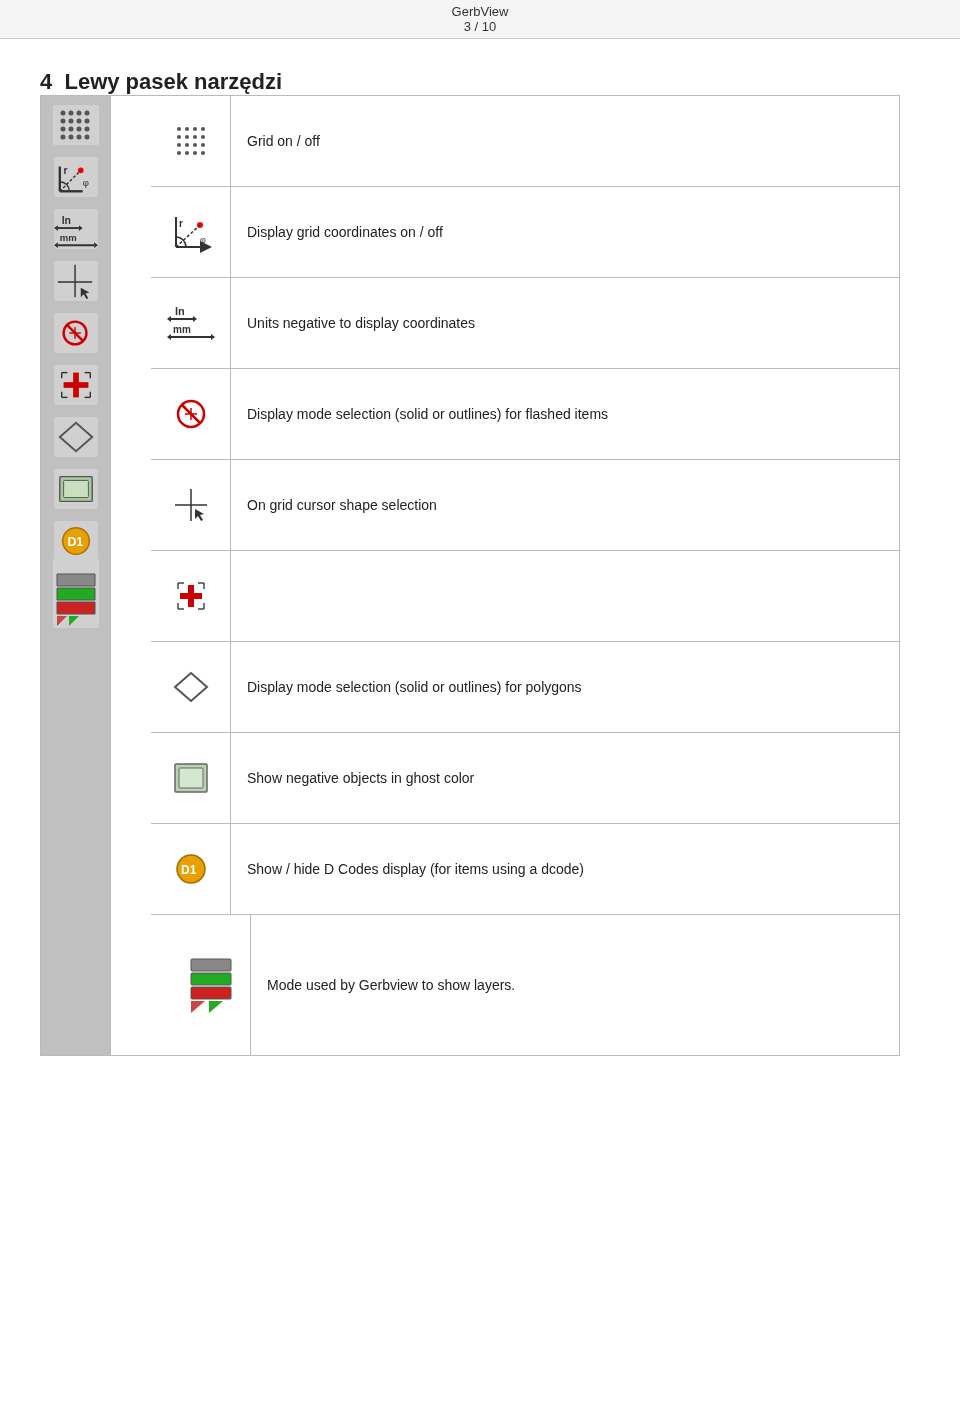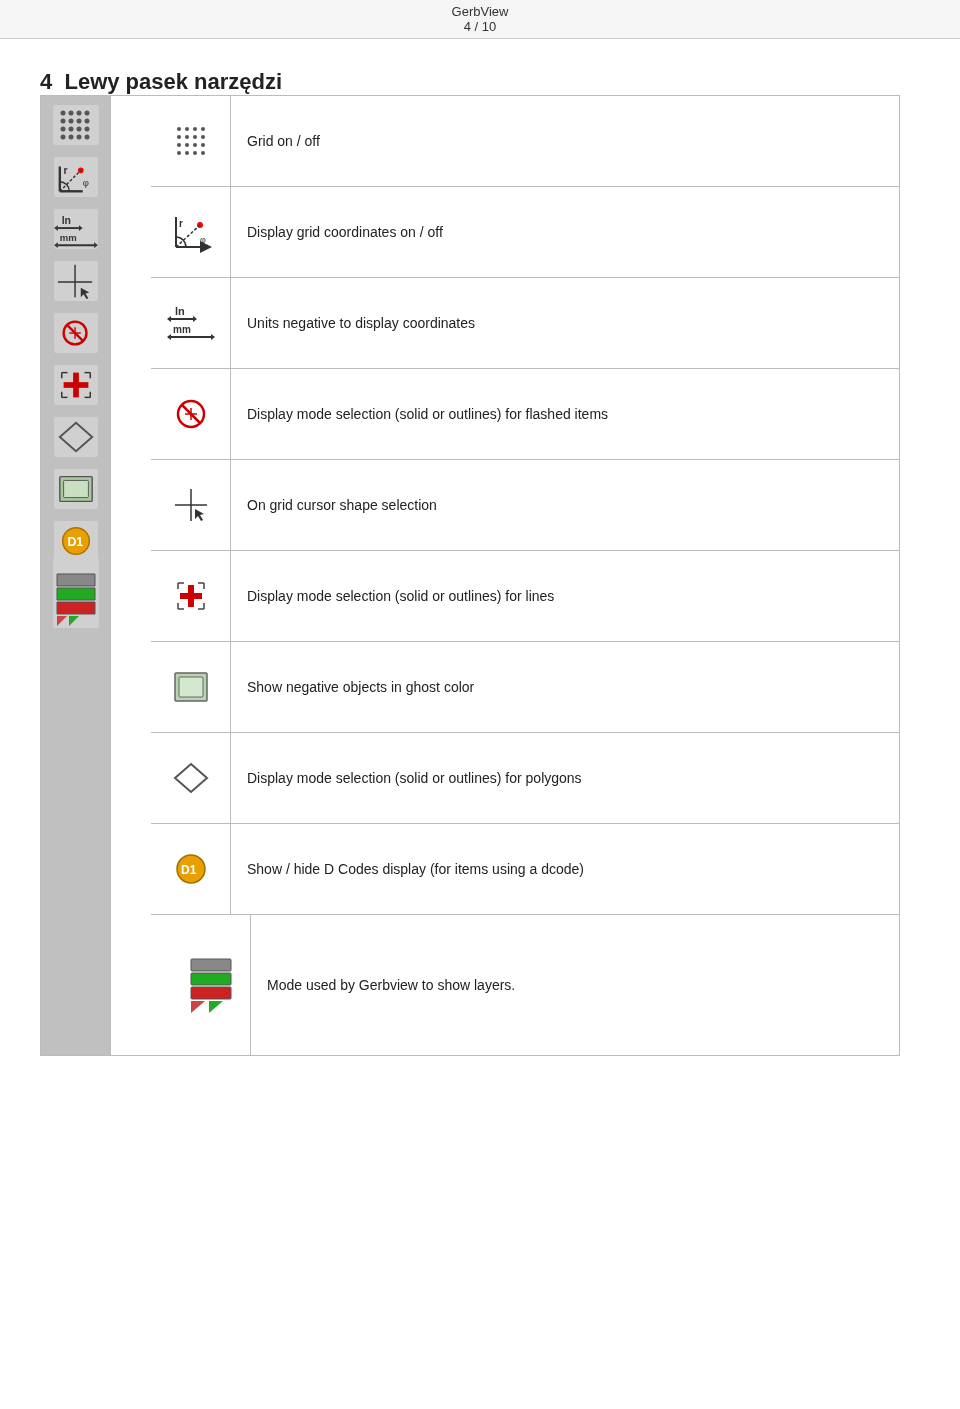--- a/index.html
+++ b/index.html
@@ -114,21 +114,21 @@
     .table-row.layers-row {
       min-height: 140px;
       padding-left: 20px;
     }
   </style>
 </head>
 <body>
 
 <div class="header-bar">
   <span>GerbView</span>
-  <span>4 / 10</span>
+  <span>3 / 10</span>
 </div>
 
 <div class="page-content">
   <h2>
     <span>4</span>&nbsp;&nbsp;<span>Lewy pasek narzędzi</span>
   </h2>
 
   <div class="main-table">
 
     <div class="sidebar-col">
@@ -384,50 +384,47 @@
             <line x1="6" y1="6" x2="12" y2="6" stroke="#444" stroke-width="1.5"></line>
             <line x1="6" y1="6" x2="6" y2="12" stroke="#444" stroke-width="1.5"></line>
             <line x1="32" y1="6" x2="26" y2="6" stroke="#444" stroke-width="1.5"></line>
             <line x1="32" y1="6" x2="32" y2="12" stroke="#444" stroke-width="1.5"></line>
             <line x1="6" y1="32" x2="12" y2="32" stroke="#444" stroke-width="1.5"></line>
             <line x1="6" y1="32" x2="6" y2="26" stroke="#444" stroke-width="1.5"></line>
             <line x1="32" y1="32" x2="26" y2="32" stroke="#444" stroke-width="1.5"></line>
             <line x1="32" y1="32" x2="32" y2="26" stroke="#444" stroke-width="1.5"></line>
           </svg>
         </div>
-        <div class="desc-cell">
-          <span>Display mode selection (solid or outlines) for lines</span>
+      </div>
+
+      <div class="table-row">
+        <div class="icon-cell">
+          <svg class="poly-icon-svg" viewBox="0 0 36 36">
+            <polygon points="18,4 34,18 18,32 2,18" fill="none" stroke="#555" stroke-width="2"></polygon>
+          </svg>
+        </div>
+        <div class="desc-cell">
+          <span>Display mode selection (solid or outlines) for polygons</span>
         </div>
       </div>
 
       <div class="table-row">
         <div class="icon-cell">
           <svg class="ghost-icon-svg" viewBox="0 0 36 36">
             <rect x="2" y="4" width="32" height="28" fill="#b8d4b0" stroke="#666" stroke-width="1.5" rx="1"></rect>
             <rect x="6" y="8" width="24" height="20" fill="#d4e8d0" stroke="#666" stroke-width="1" rx="1"></rect>
           </svg>
         </div>
         <div class="desc-cell">
           <span>Show negative objects in ghost color</span>
         </div>
       </div>
 
       <div class="table-row">
         <div class="icon-cell">
-          <svg class="poly-icon-svg" viewBox="0 0 36 36">
-            <polygon points="18,4 34,18 18,32 2,18" fill="none" stroke="#555" stroke-width="2"></polygon>
-          </svg>
-        </div>
-        <div class="desc-cell">
-          <span>Display mode selection (solid or outlines) for polygons</span>
-        </div>
-      </div>
-
-      <div class="table-row">
-        <div class="icon-cell">
           <svg class="dcode-icon-svg" viewBox="0 0 36 36">
             <circle cx="18" cy="18" r="14" fill="#e8a000" stroke="#a07000" stroke-width="1.5"></circle>
             <text x="8" y="23" font-size="12" font-weight="bold" fill="#fff">D1</text>
           </svg>
         </div>
         <div class="desc-cell">
           <span>Show / hide D Codes display (for items using a dcode)</span>
         </div>
       </div>
 

